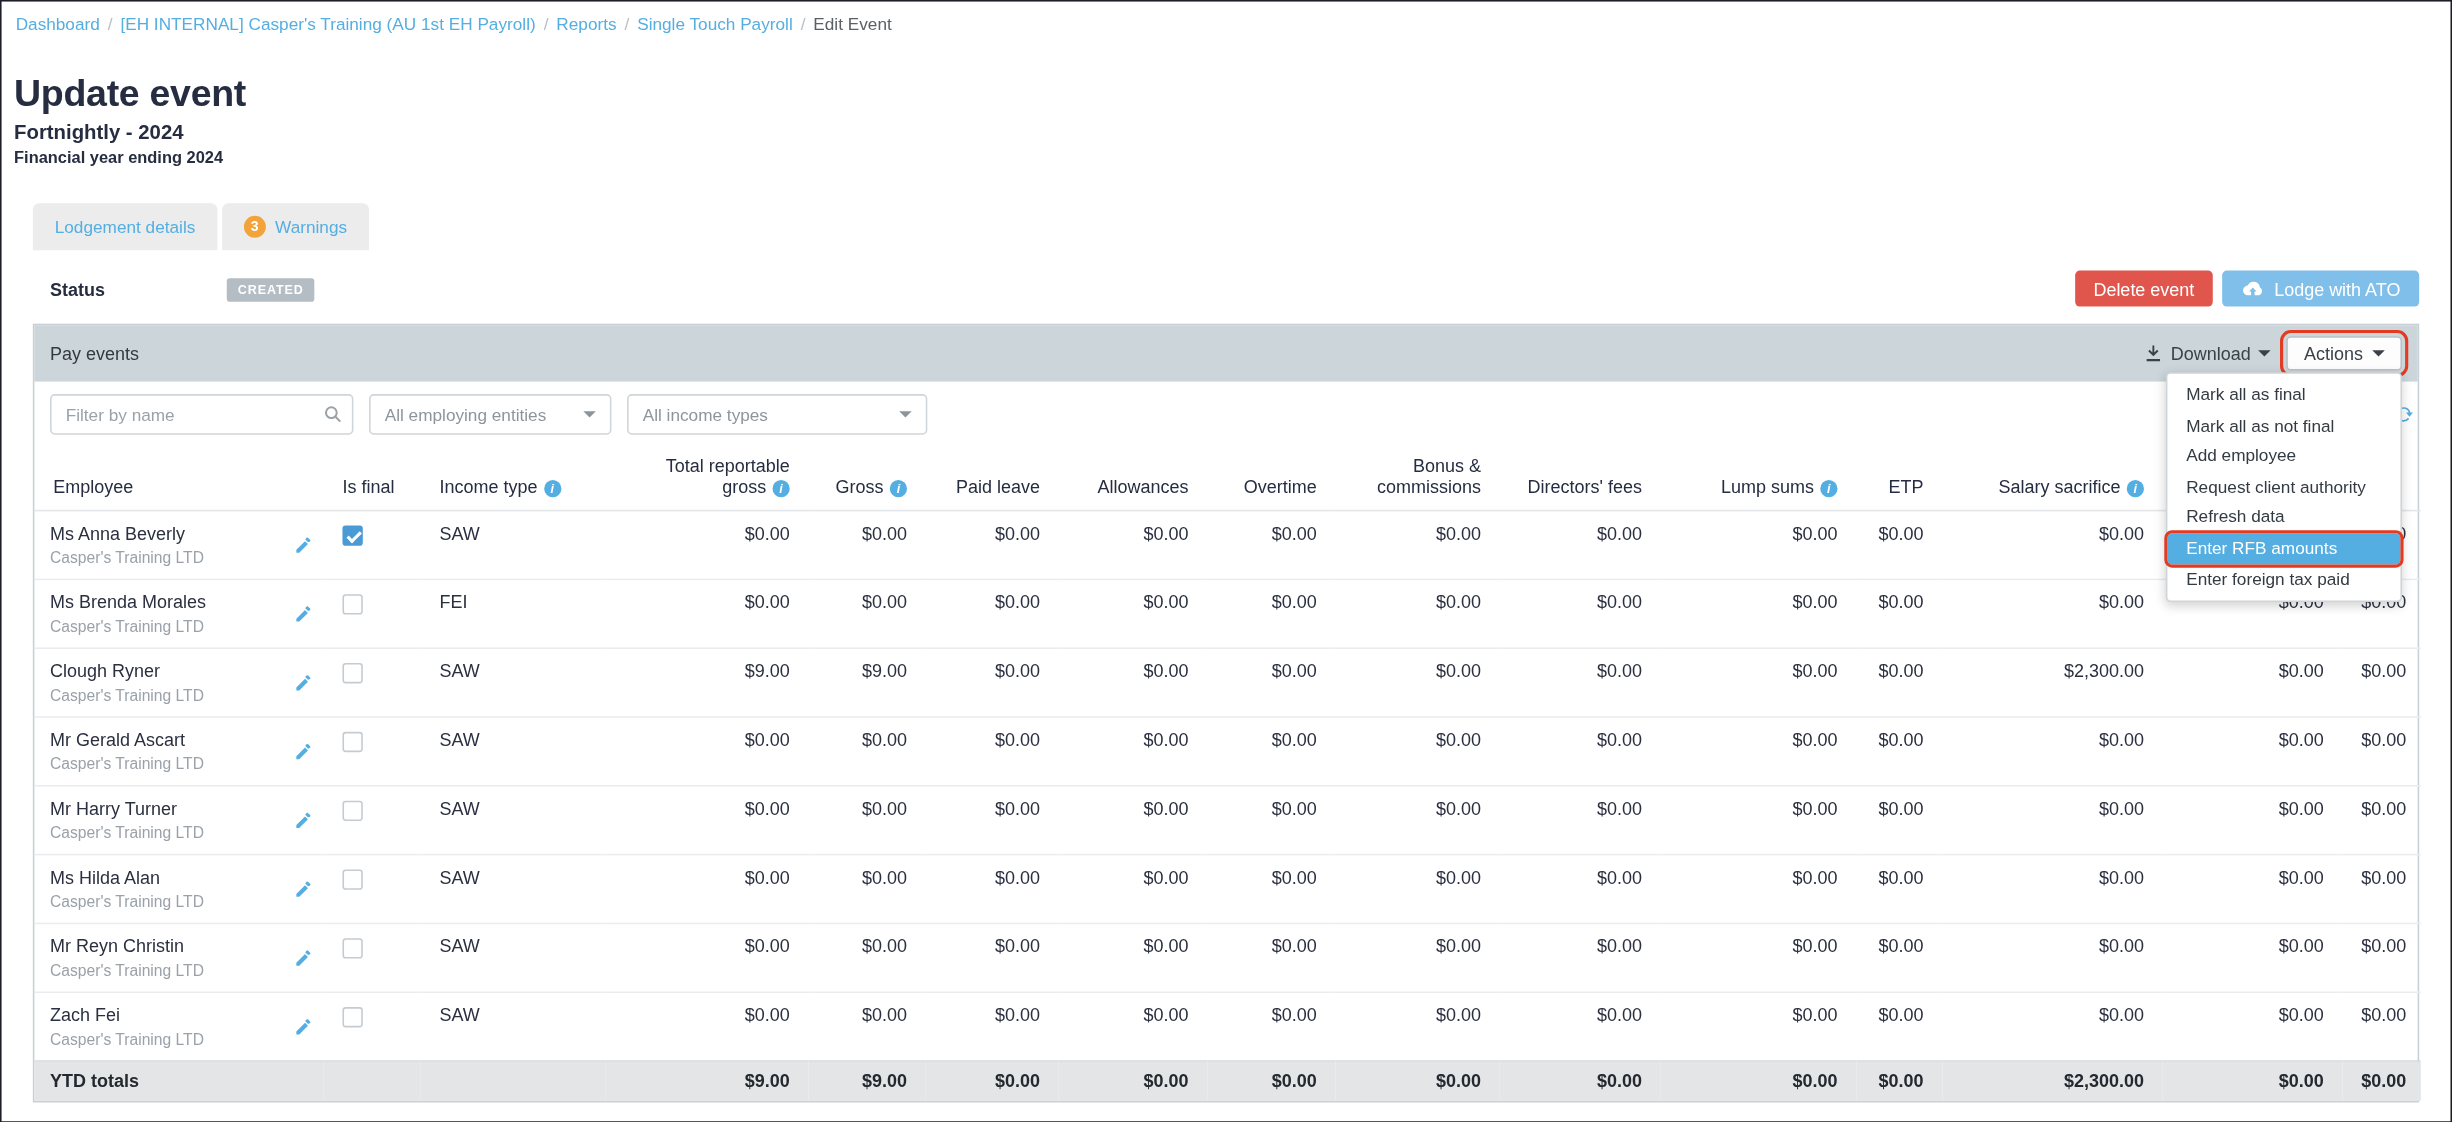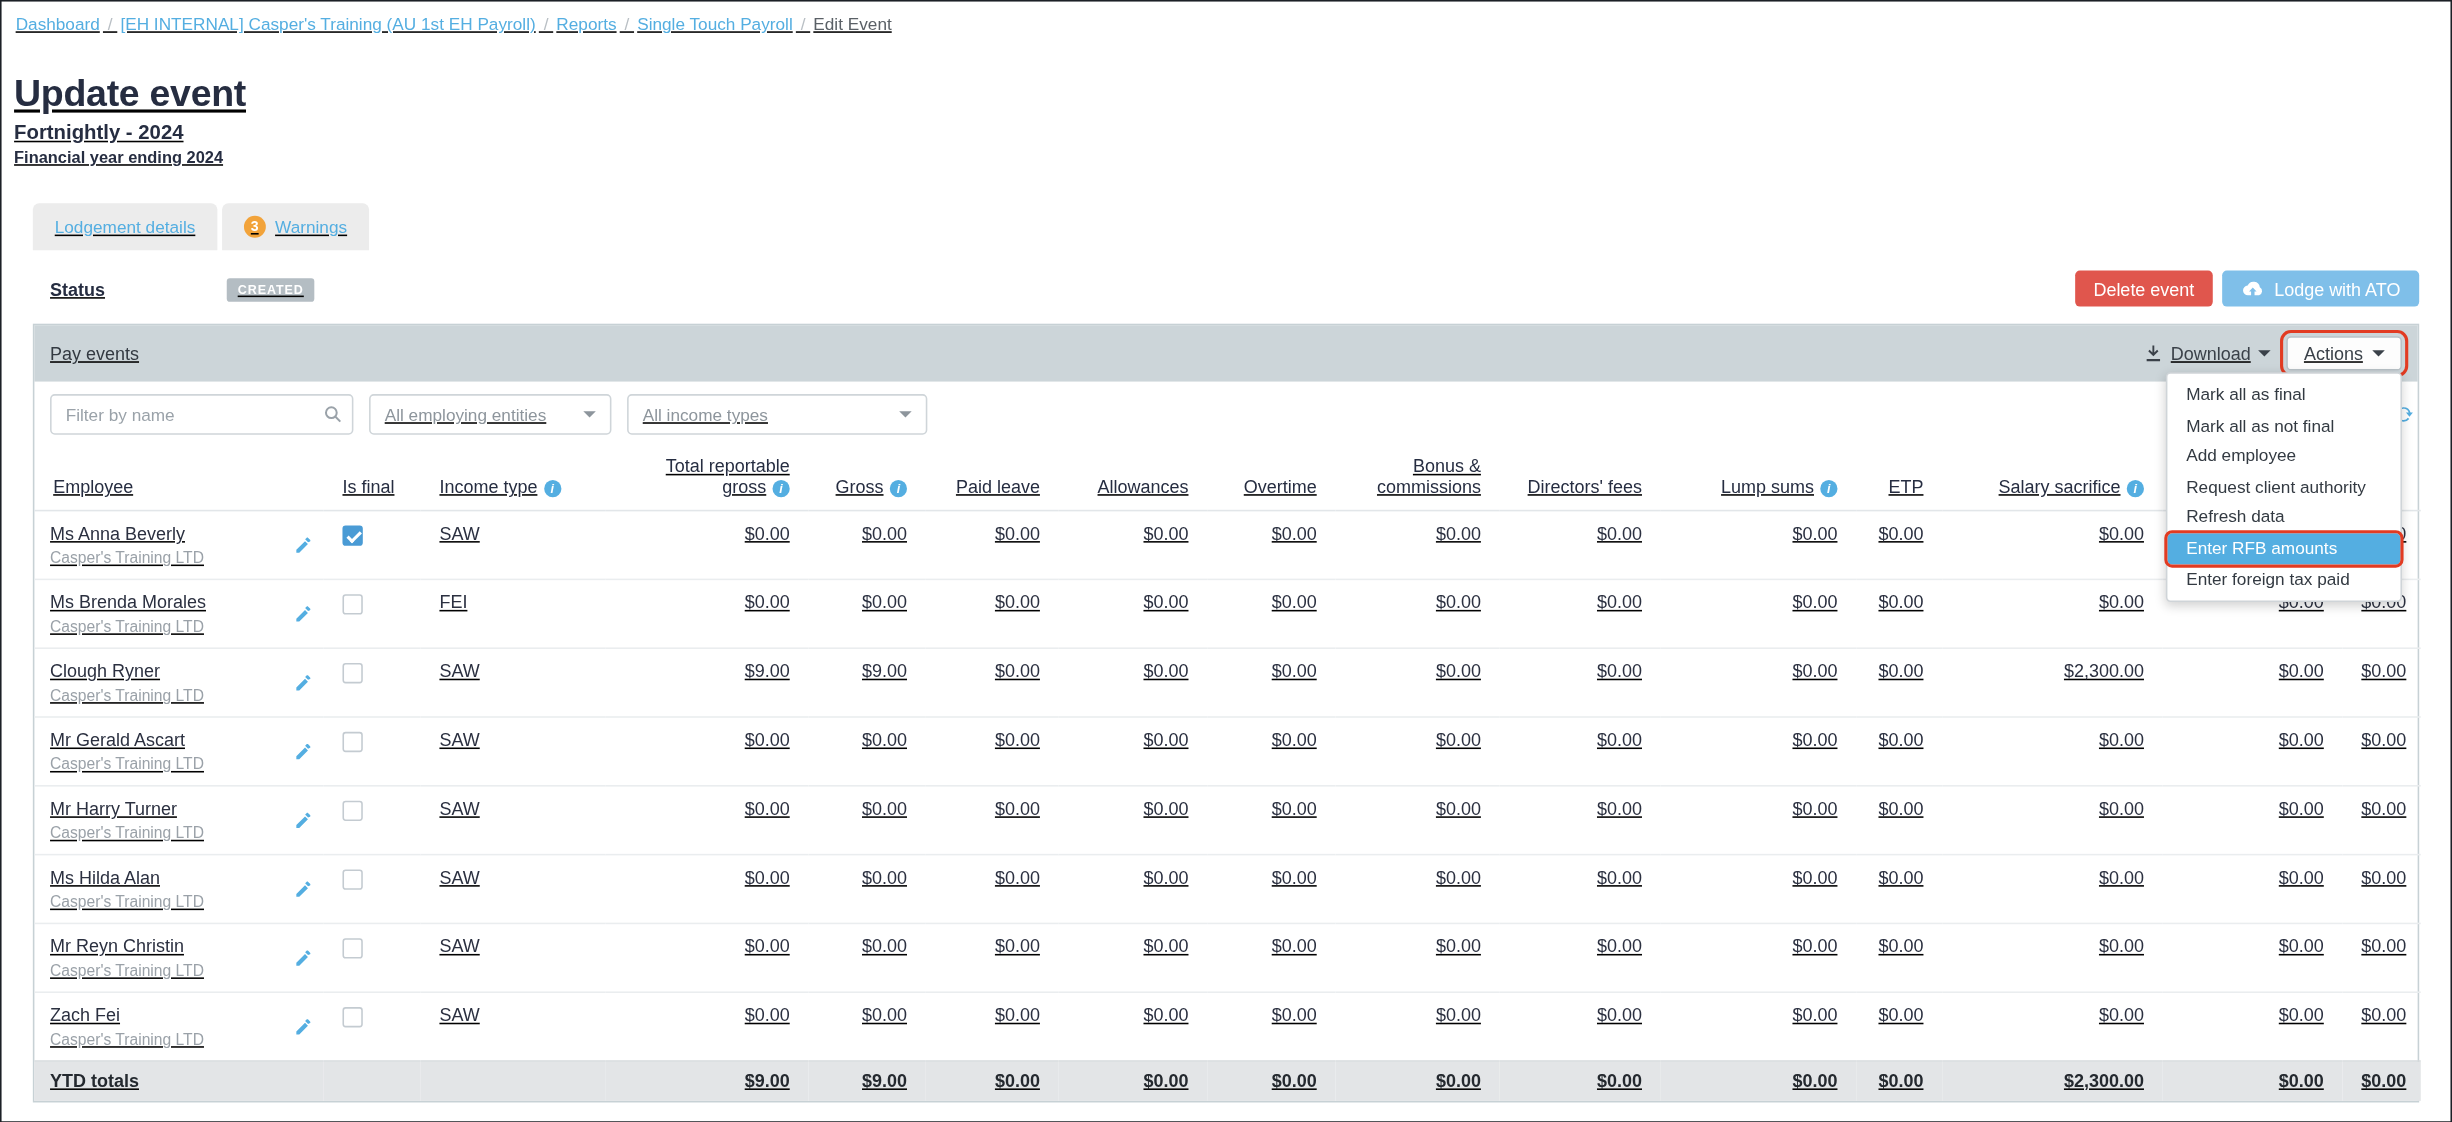--- a/index.html
+++ b/index.html
@@ -9,21 +9,21 @@
     --lodge-blue:#7fbfe9;
     --badge-orange:#f2a33a;
     --created-gray:#b4bdc3;
     --bar-bg:#ccd5d9;
     --menu-highlight:#54aee1;
     --ink:#262d41;
     --muted:#9aa1a8;
   }
   *{box-sizing:border-box;}
   body{margin:0;background:#fff;font-family:"Liberation Sans",sans-serif;}
-  .stage{width:2452px;height:1122px;overflow:hidden;position:relative;background:#fff;text-decoration:underline;}
+  .stage{width:2452px;height:1122px;overflow:hidden;position:relative;background:#fff;}
   .viewport{width:1568px;height:717.5px;transform:scale(1.5638);transform-origin:0 0;
     position:relative;background:#fff;border:1.5px solid #1c2026;}
 
   
   .breadcrumb{padding:8px 10px 0 9px;font-size:11px;color:#b9bfc4;white-space:nowrap;}
   .bc-item.link{color:var(--accent);cursor:pointer;}
   .bc-item.current{color:#5a6066;}
   .bc-sep{color:#b9bfc4;margin:0 2px;}
 
   

